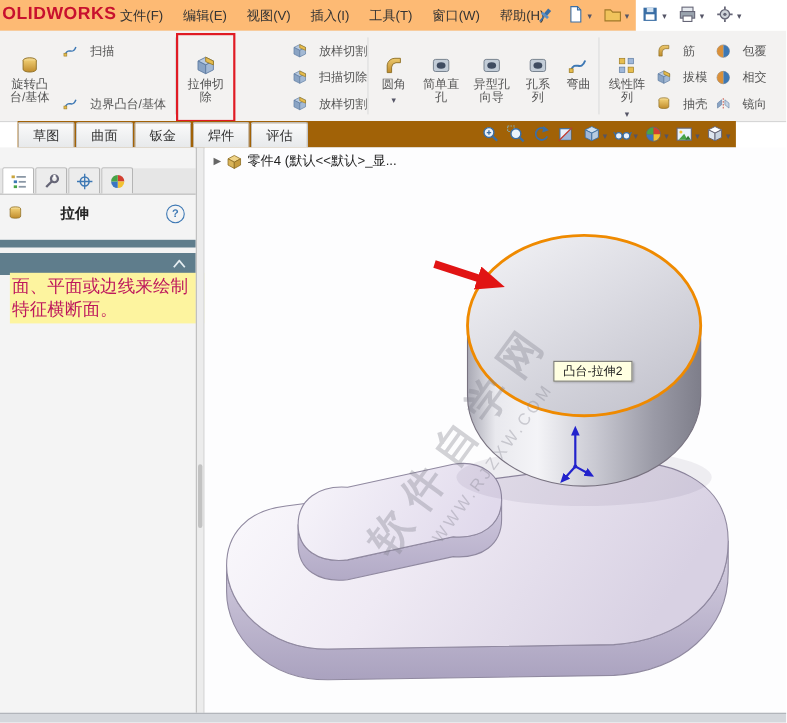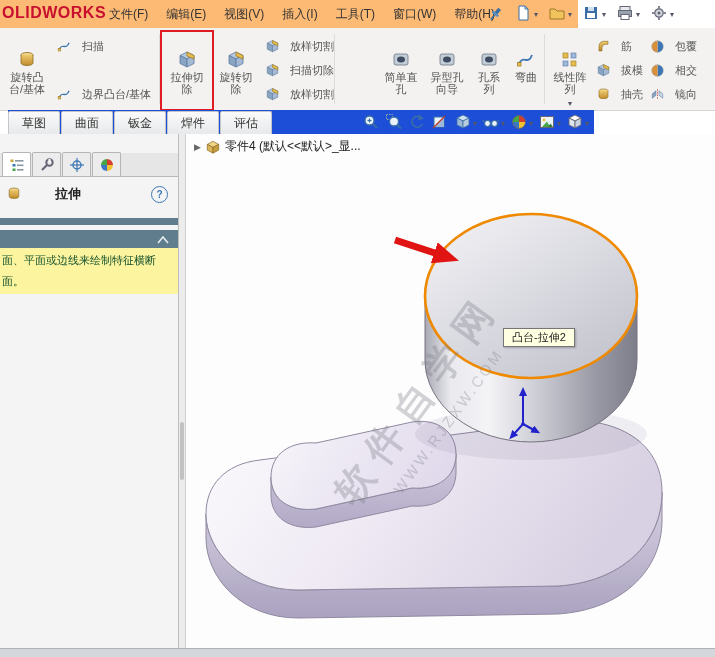--- a/index.html
+++ b/index.html
@@ -21,38 +21,38 @@
   .rbl{position:absolute;top:19px;height:75px;display:flex;flex-direction:column;align-items:center;border:1px solid transparent;border-radius:2px;}
   .rbl .lbl{font-size:11px;line-height:12px;text-align:center;color:#555;width:100%;padding:0 2px;box-sizing:border-box;word-break:break-all;}
   .rbs{position:absolute;height:22px;display:flex;align-items:center;gap:10px;padding:0 2px;border:1px solid transparent;border-radius:2px;}
   .rbs .lbl{font-size:11px;color:#555;white-space:nowrap;}
   .ic20{width:20px;height:20px;margin:2px 0 1px 0;flex:none;}
   .ic14{width:15px;height:15px;flex:none;}
   .rsep{position:absolute;top:6px;bottom:6px;width:1px;background:#dcdcdc;}
   .redbox{position:absolute;left:160px;top:2px;width:50px;height:77px;border:2px solid #e01b24;pointer-events:none;}
 
   
-  .tabbar{position:absolute;left:8px;top:110px;width:586px;height:24px;background:#1d4ed8;border-bottom:1px solid #c6c9cd;}
+  .tabbar{position:absolute;left:16px;top:110px;width:653px;height:24px;background:#a16207;border-bottom:1px solid #c6c9cd;}
   .tabs{position:absolute;left:0;top:1px;display:flex;}
   .tab{height:22px;padding:0 13px;margin-right:1px;display:flex;align-items:center;font-size:12px;color:#333;background:linear-gradient(#fafafa,#e7e9eb);border:1px solid #c3c6ca;border-bottom:none;border-radius:2px 2px 0 0;}
   .hudrow{position:absolute;right:4px;top:1px;display:flex;gap:3px;align-items:center;height:22px;}
   .hudbtn{display:flex;align-items:center;gap:1px;padding:1px;border-radius:2px;}
 
   
   .leftpanel{position:absolute;left:0;top:134px;width:178px;height:514px;background:#f4f4f4;}
   .pm-tabs{position:absolute;left:0;top:19px;width:178px;height:24px;background:#e6e6e6;border-bottom:1px solid #b9b9b9;display:flex;align-items:flex-end;padding-left:2px;box-sizing:border-box;}
   .pm-tab{width:27px;height:23px;border:1px solid #b5b5b5;border-bottom:none;background:#ececec;display:flex;align-items:center;justify-content:center;margin-right:1px;border-radius:2px 2px 0 0;}
   .pm-tab.active{background:#fff;}
   .pm-title{position:absolute;left:0;top:48px;width:178px;height:24px;display:flex;align-items:center;gap:5px;padding-left:6px;box-sizing:border-box;}
   .pm-title .t{font-size:13px;font-weight:bold;color:#222;margin-left:28px;}
   .help{margin-left:auto;margin-right:10px;width:15px;height:15px;border:1.5px solid #3d78b4;border-radius:50%;color:#3d78b4;font-size:10px;font-weight:bold;display:flex;align-items:center;justify-content:center;}
   .pm-bar1{position:absolute;left:0;top:84px;width:178px;height:7px;background:#5f7d8c;}
   .pm-bar2{position:absolute;left:0;top:96px;width:178px;height:20px;background:#5f7d8c;display:flex;align-items:center;}
   .pm-bar2 svg{margin-left:auto;margin-right:9px;}
-  .pm-msg1{position:absolute;left:0;top:114px;width:178px;background:#fdf49f;font-size:11px;line-height:21px;color:#14532d;padding:2px 2px;box-sizing:border-box;}
+  .pm-msg1{position:absolute;left:9px;top:114px;width:178px;background:#fdf49f;font-size:16px;line-height:21px;color:#be185d;padding:2px 2px;box-sizing:border-box;}
   .pm-msg2{position:absolute;left:0;top:192px;width:178px;background:#fdf49f;font-size:12px;line-height:19px;color:#222;padding:1px 2px;box-sizing:border-box;}
 
   
   .splitter{position:absolute;left:178px;top:134px;width:8px;height:514px;background:#ececec;border-left:1px solid #bdbdbd;border-right:1px solid #cfcfcf;box-sizing:border-box;}
   .splitter .grip{position:absolute;left:1px;top:288px;width:4px;height:58px;background:#c2c2c2;border-radius:2px;}
 
   
   .viewport{position:absolute;left:186px;top:134px;width:529px;height:514px;background:#fdfdfe;overflow:hidden;}
   .vtree{position:absolute;left:8px;top:4px;display:flex;gap:5px;align-items:center;font-size:12px;color:#222;z-index:7;}
   .vtree .exp{font-size:9px;color:#666;}
@@ -201,47 +201,48 @@
       </div>
 
     <div class="rsep" style="left:159px"></div>
 
     <div class="rbl" style="left:163px;width:46px">
       <svg class="ic20" viewBox="0 0 20 20">
           <use href="#sym-cut"></use>
         </svg>
       <span class="lbl">拉伸切除</span>
     </div>
-    <div class="rbl" style="left:212px;width:46px">
-      <svg class="ic20" viewBox="0 0 20 20">
+    <div class="rbs" style="left:262px;top:6px">
+        <svg class="ic14" viewBox="0 0 20 20">
           <use href="#sym-cut"></use>
         </svg>
-      <span class="lbl">旋转切除</span>
-    </div>
-    <div class="rbs" style="left:262px;top:6px">
+        <span class="lbl">放样切割</span>
+      </div>
+    <div class="rbs" style="left:262px;top:30px">
         <svg class="ic14" viewBox="0 0 20 20">
           <use href="#sym-cut"></use>
         </svg>
+        <span class="lbl">扫描切除</span>
+      </div>
+    <div class="rbs" style="left:262px;top:54px">
+        <svg class="ic14" viewBox="0 0 20 20">
+          <use href="#sym-cut"></use>
+        </svg>
         <span class="lbl">放样切割</span>
       </div>
-    <div class="rbs" style="left:262px;top:30px">
-        <svg class="ic14" viewBox="0 0 20 20">
-          <use href="#sym-cut"></use>
-        </svg>
-        <span class="lbl">扫描切除</span>
-      </div>
-    <div class="rbs" style="left:262px;top:54px">
-        <svg class="ic14" viewBox="0 0 20 20">
-          <use href="#sym-cut"></use>
-        </svg>
-        <span class="lbl">放样切割</span>
-      </div>
 
     <div class="rsep" style="left:334px"></div>
 
+    <div class="rbl" style="left:338px;width:38px">
+      <svg class="ic20" viewBox="0 0 20 20">
+          <use href="#sym-fillet"></use>
+        </svg>
+      <span class="lbl">圆角</span>
+      <span class="caret"></span>
+    </div>
     <div class="rbl" style="left:379px;width:42px">
       <svg class="ic20" viewBox="0 0 20 20">
           <use href="#sym-hole"></use>
         </svg>
       <span class="lbl">简单直孔</span>
     </div>
     <div class="rbl" style="left:424px;width:44px">
       <svg class="ic20" viewBox="0 0 20 20">
           <use href="#sym-hole"></use>
         </svg>

